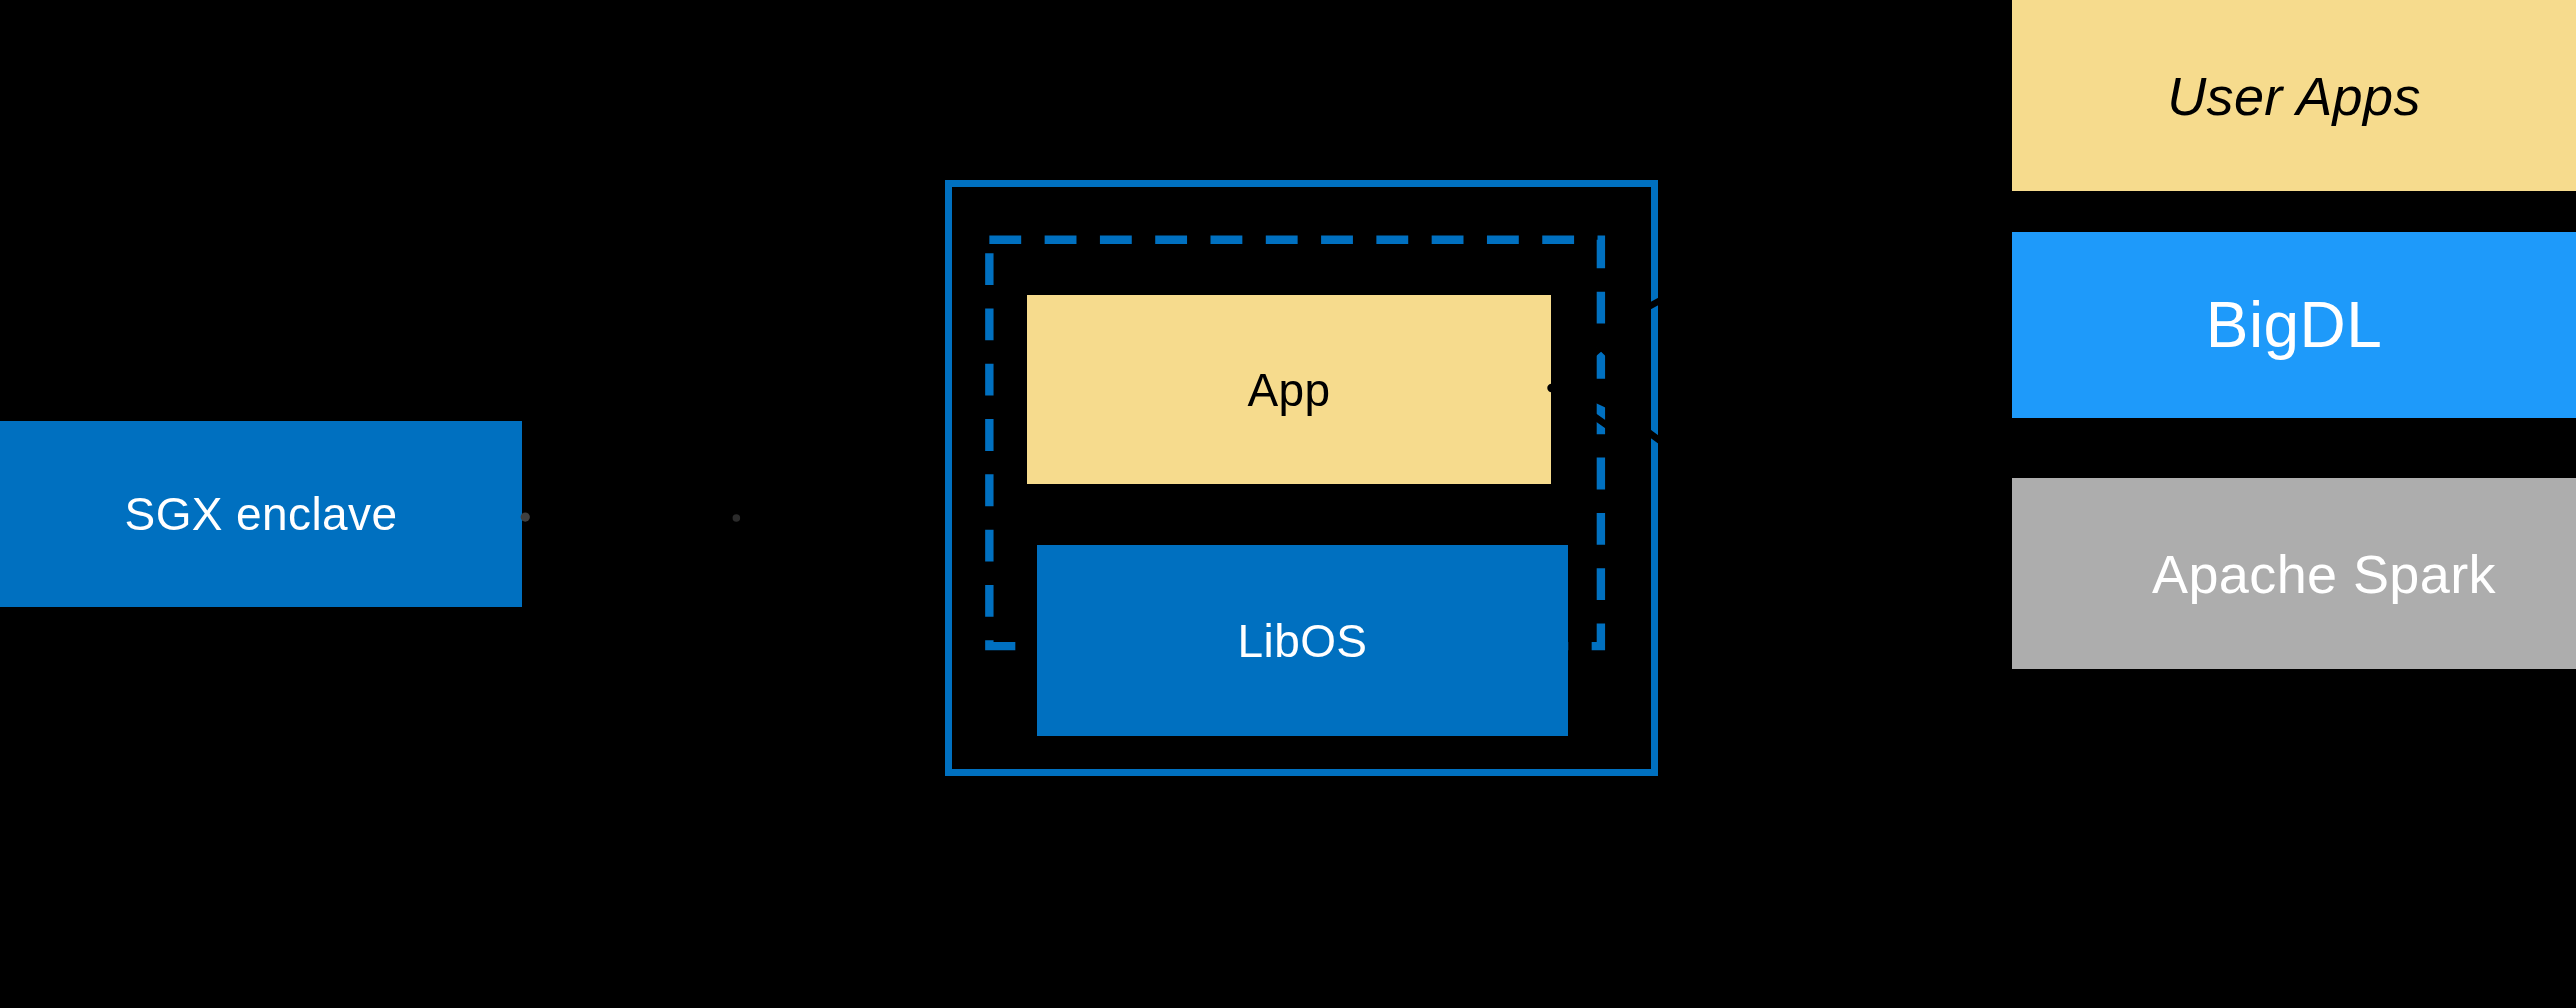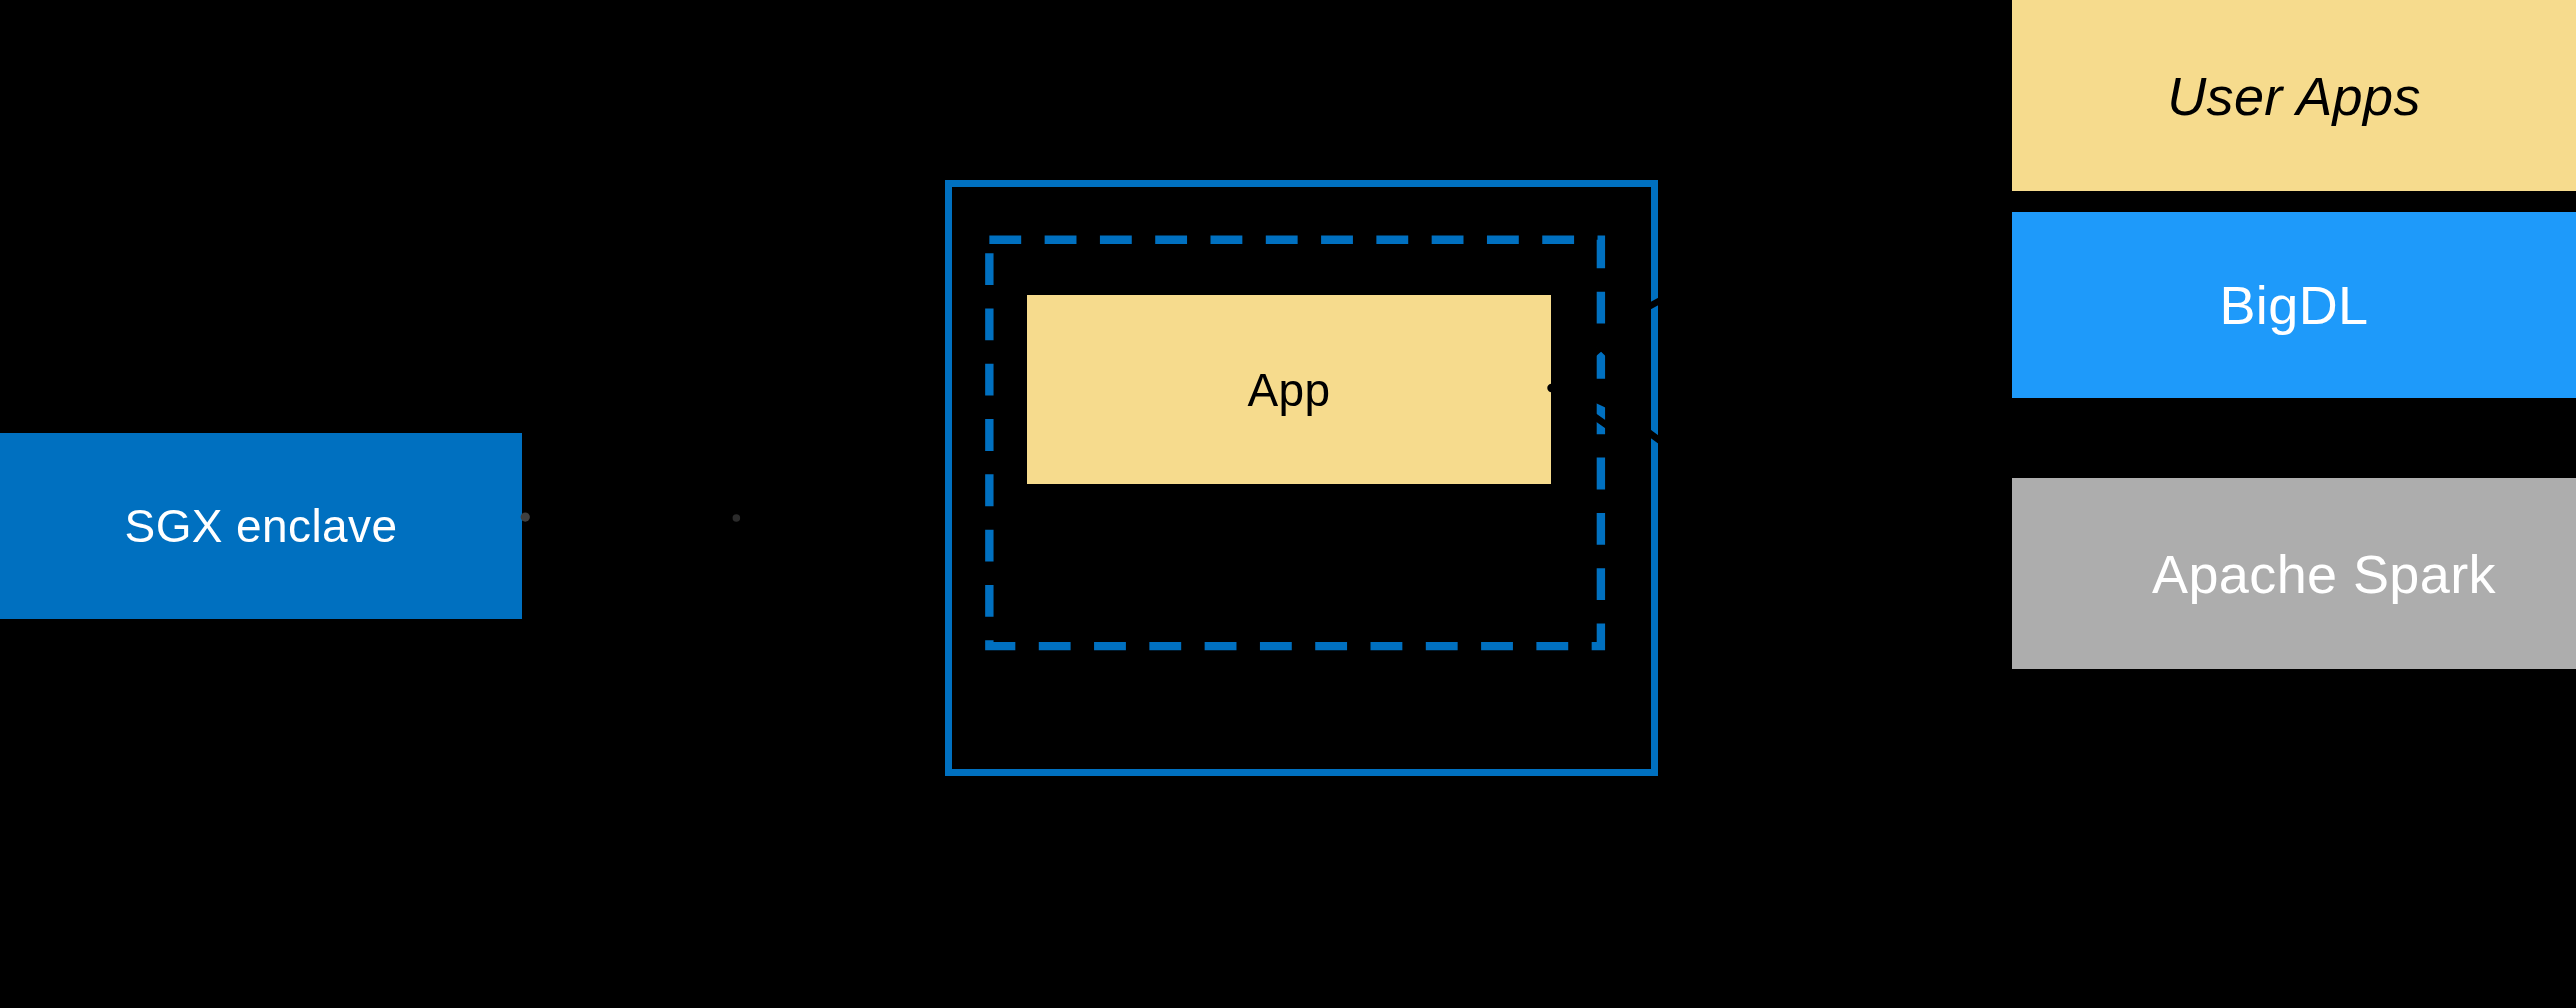--- a/index.html
+++ b/index.html
@@ -25,37 +25,37 @@
     font-size:46px;
     line-height:1;
     letter-spacing:0.4px;
   }
   .fill-darkblue{background:var(--dark-blue);color:var(--text-light);}
   .fill-brightblue{background:var(--bright-blue);color:var(--text-light);}
   .fill-yellow{background:var(--soft-yellow);color:var(--text-dark);}
   .fill-gray{background:var(--gray);color:var(--text-light);padding-left:30px;}
 
   
-  .sgx{left:0;top:433px;width:522px;height:186px;}
+  .sgx{left:0;top:421px;width:522px;height:186px;}
 
   
   .outer-box{
     position:absolute;
     left:945px;top:180px;width:713px;height:596px;
     border:7.5px solid var(--dark-blue);
     box-sizing:border-box;
     background:transparent;
   }
   .app{left:1027px;top:295px;width:524px;height:189px;}
   .libos{left:1037px;top:545px;width:531px;height:191px;}
   .os{left:945px;top:819px;width:713px;height:177px;font-weight:bold;font-size:54px;}
 
   
   .user-apps{left:2012px;top:0;width:564px;height:191px;font-size:54px;font-style:italic;}
-  .bigdl{left:2012px;top:212px;width:564px;height:186px;font-size:54px;}
+  .bigdl{left:2012px;top:232px;width:564px;height:186px;font-size:64px;}
   .spark{left:2012px;top:478px;width:564px;height:191px;font-size:54px;}
 
   svg.layer{
     position:absolute;left:0;top:0;width:2576px;height:1009px;
     pointer-events:none;
   }
   .dashed-rect{
     fill:none;
     stroke:var(--dark-blue);
     stroke-width:10;
@@ -75,20 +75,23 @@
   </svg>
 
   <div class="node fill-darkblue sgx">
     <span>SGX enclave</span>
   </div>
 
   <div class="node fill-yellow app">
     <span>App</span>
   </div>
 
+  <div class="node fill-darkblue libos">
+    <span>LibOS</span>
+  </div>
 
 
   <div class="node fill-yellow user-apps">
     <span>User Apps</span>
   </div>
 
   <div class="node fill-brightblue bigdl">
     <span>BigDL</span>
   </div>
 

